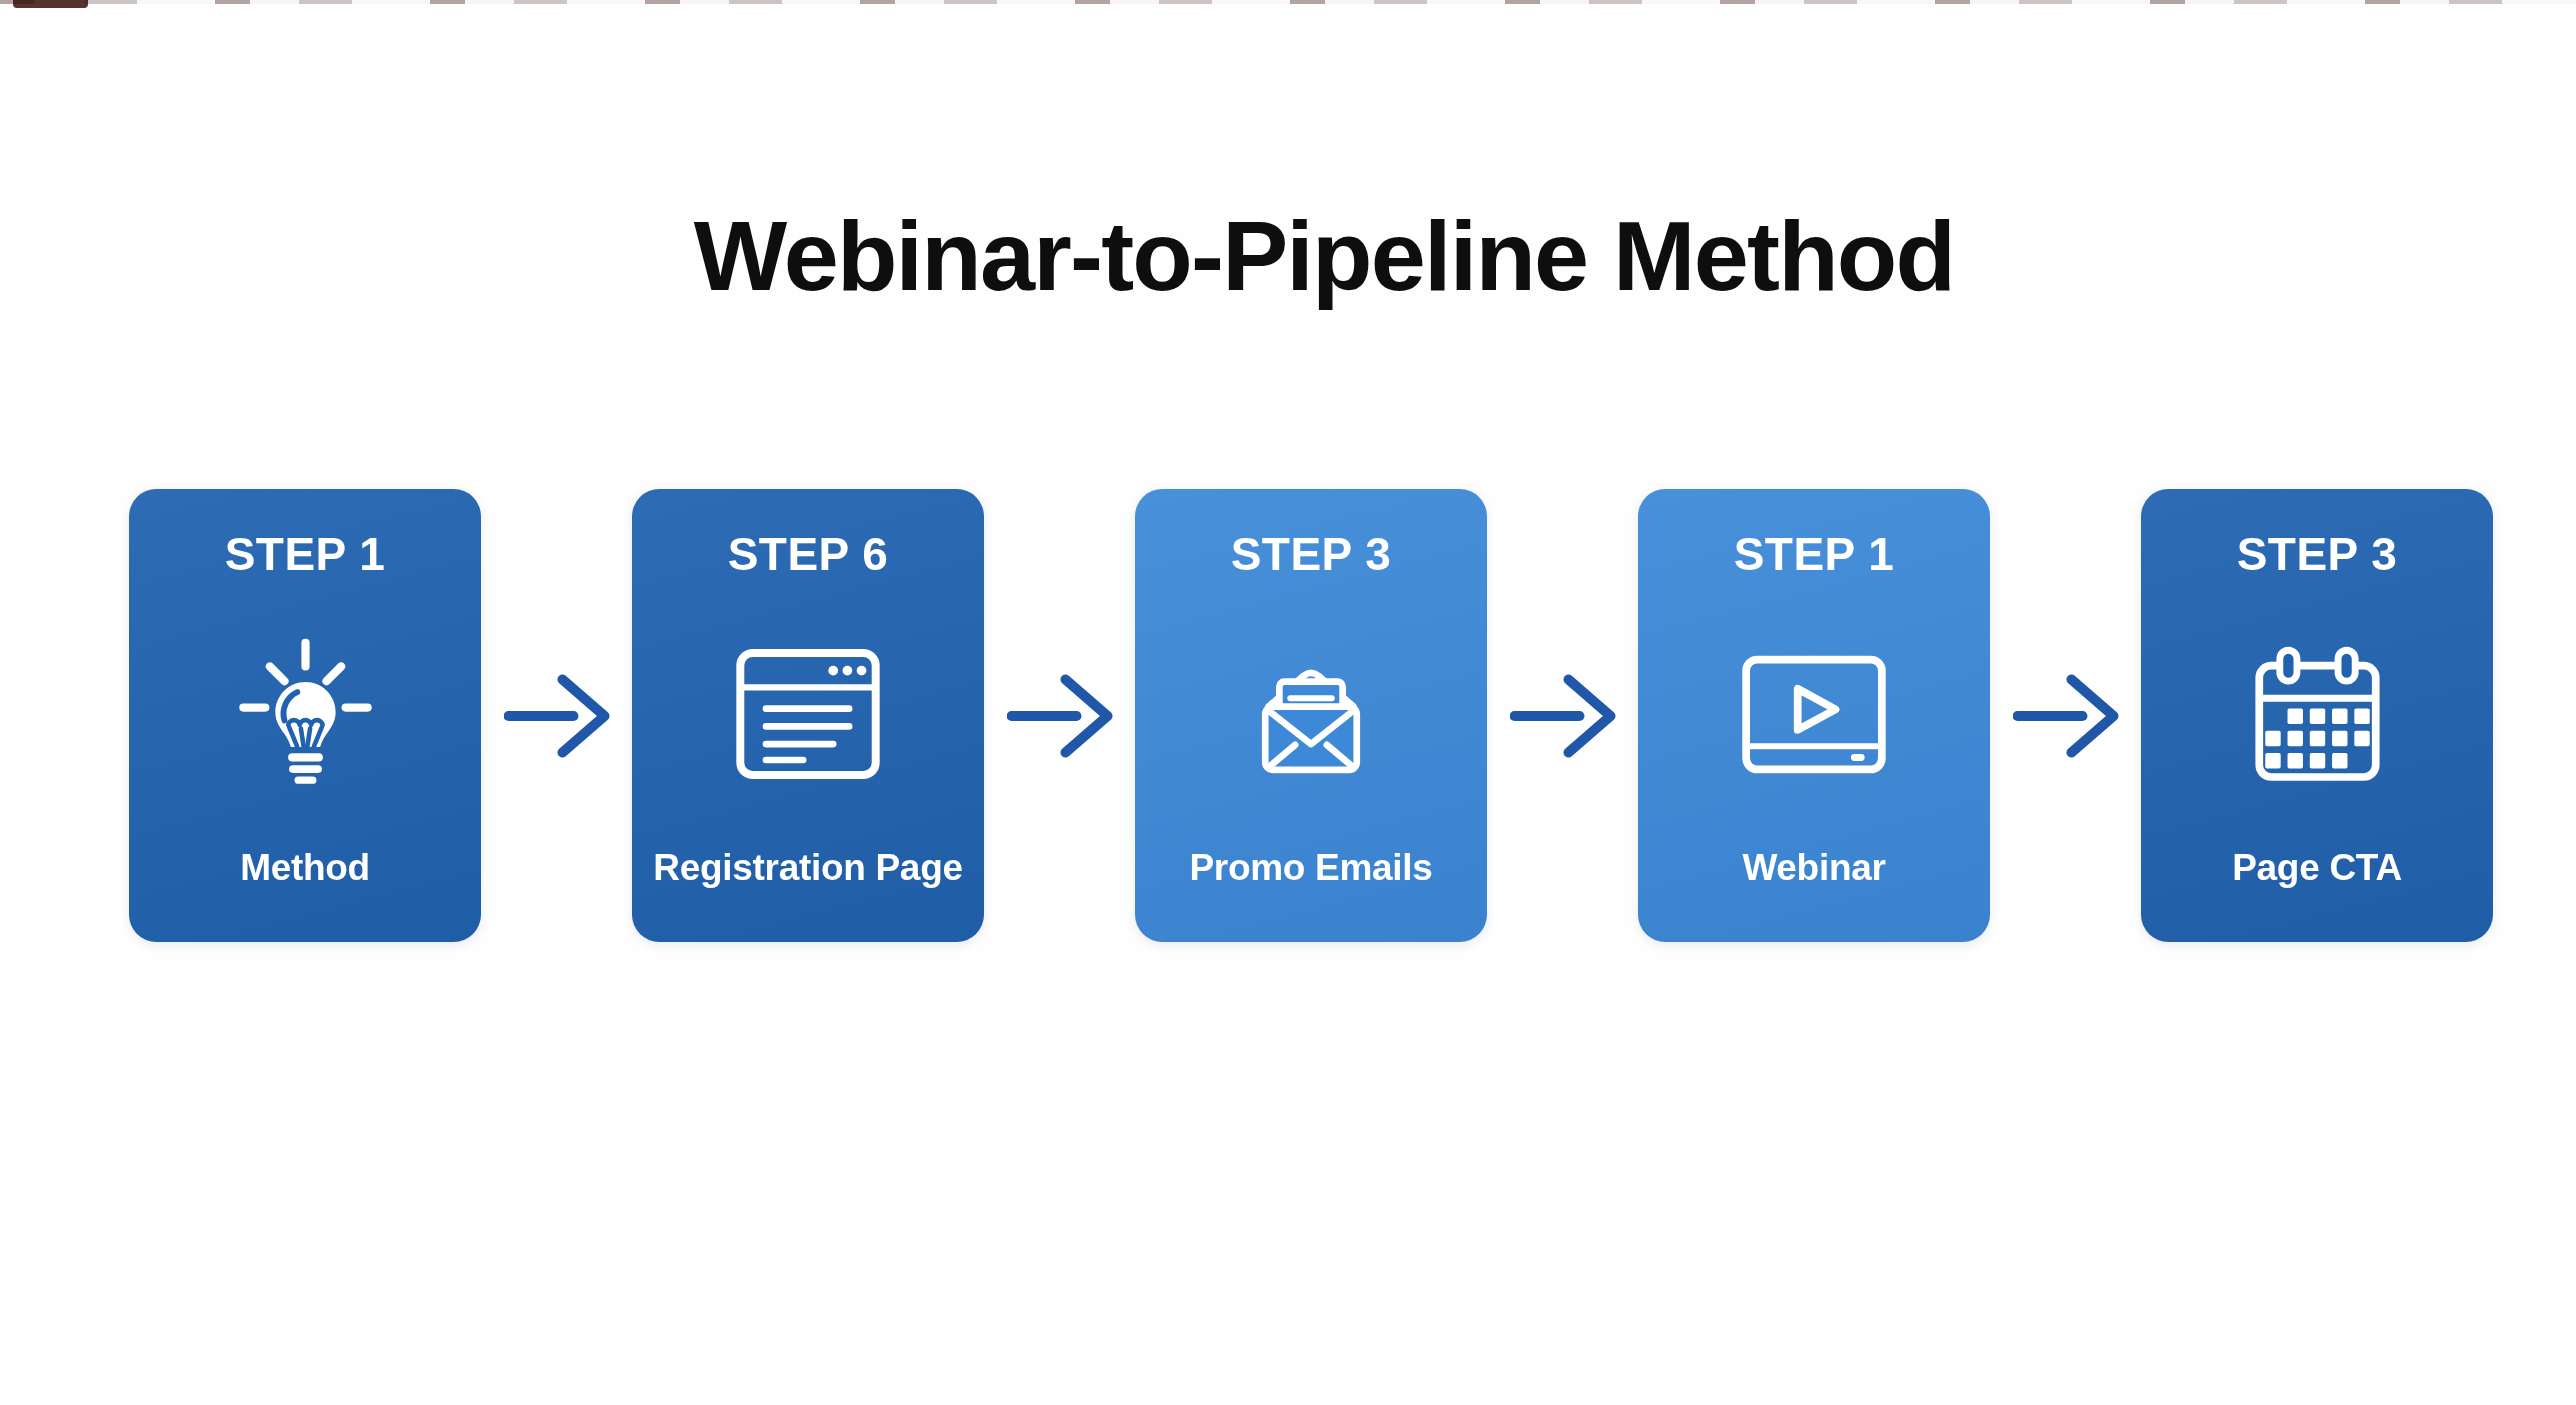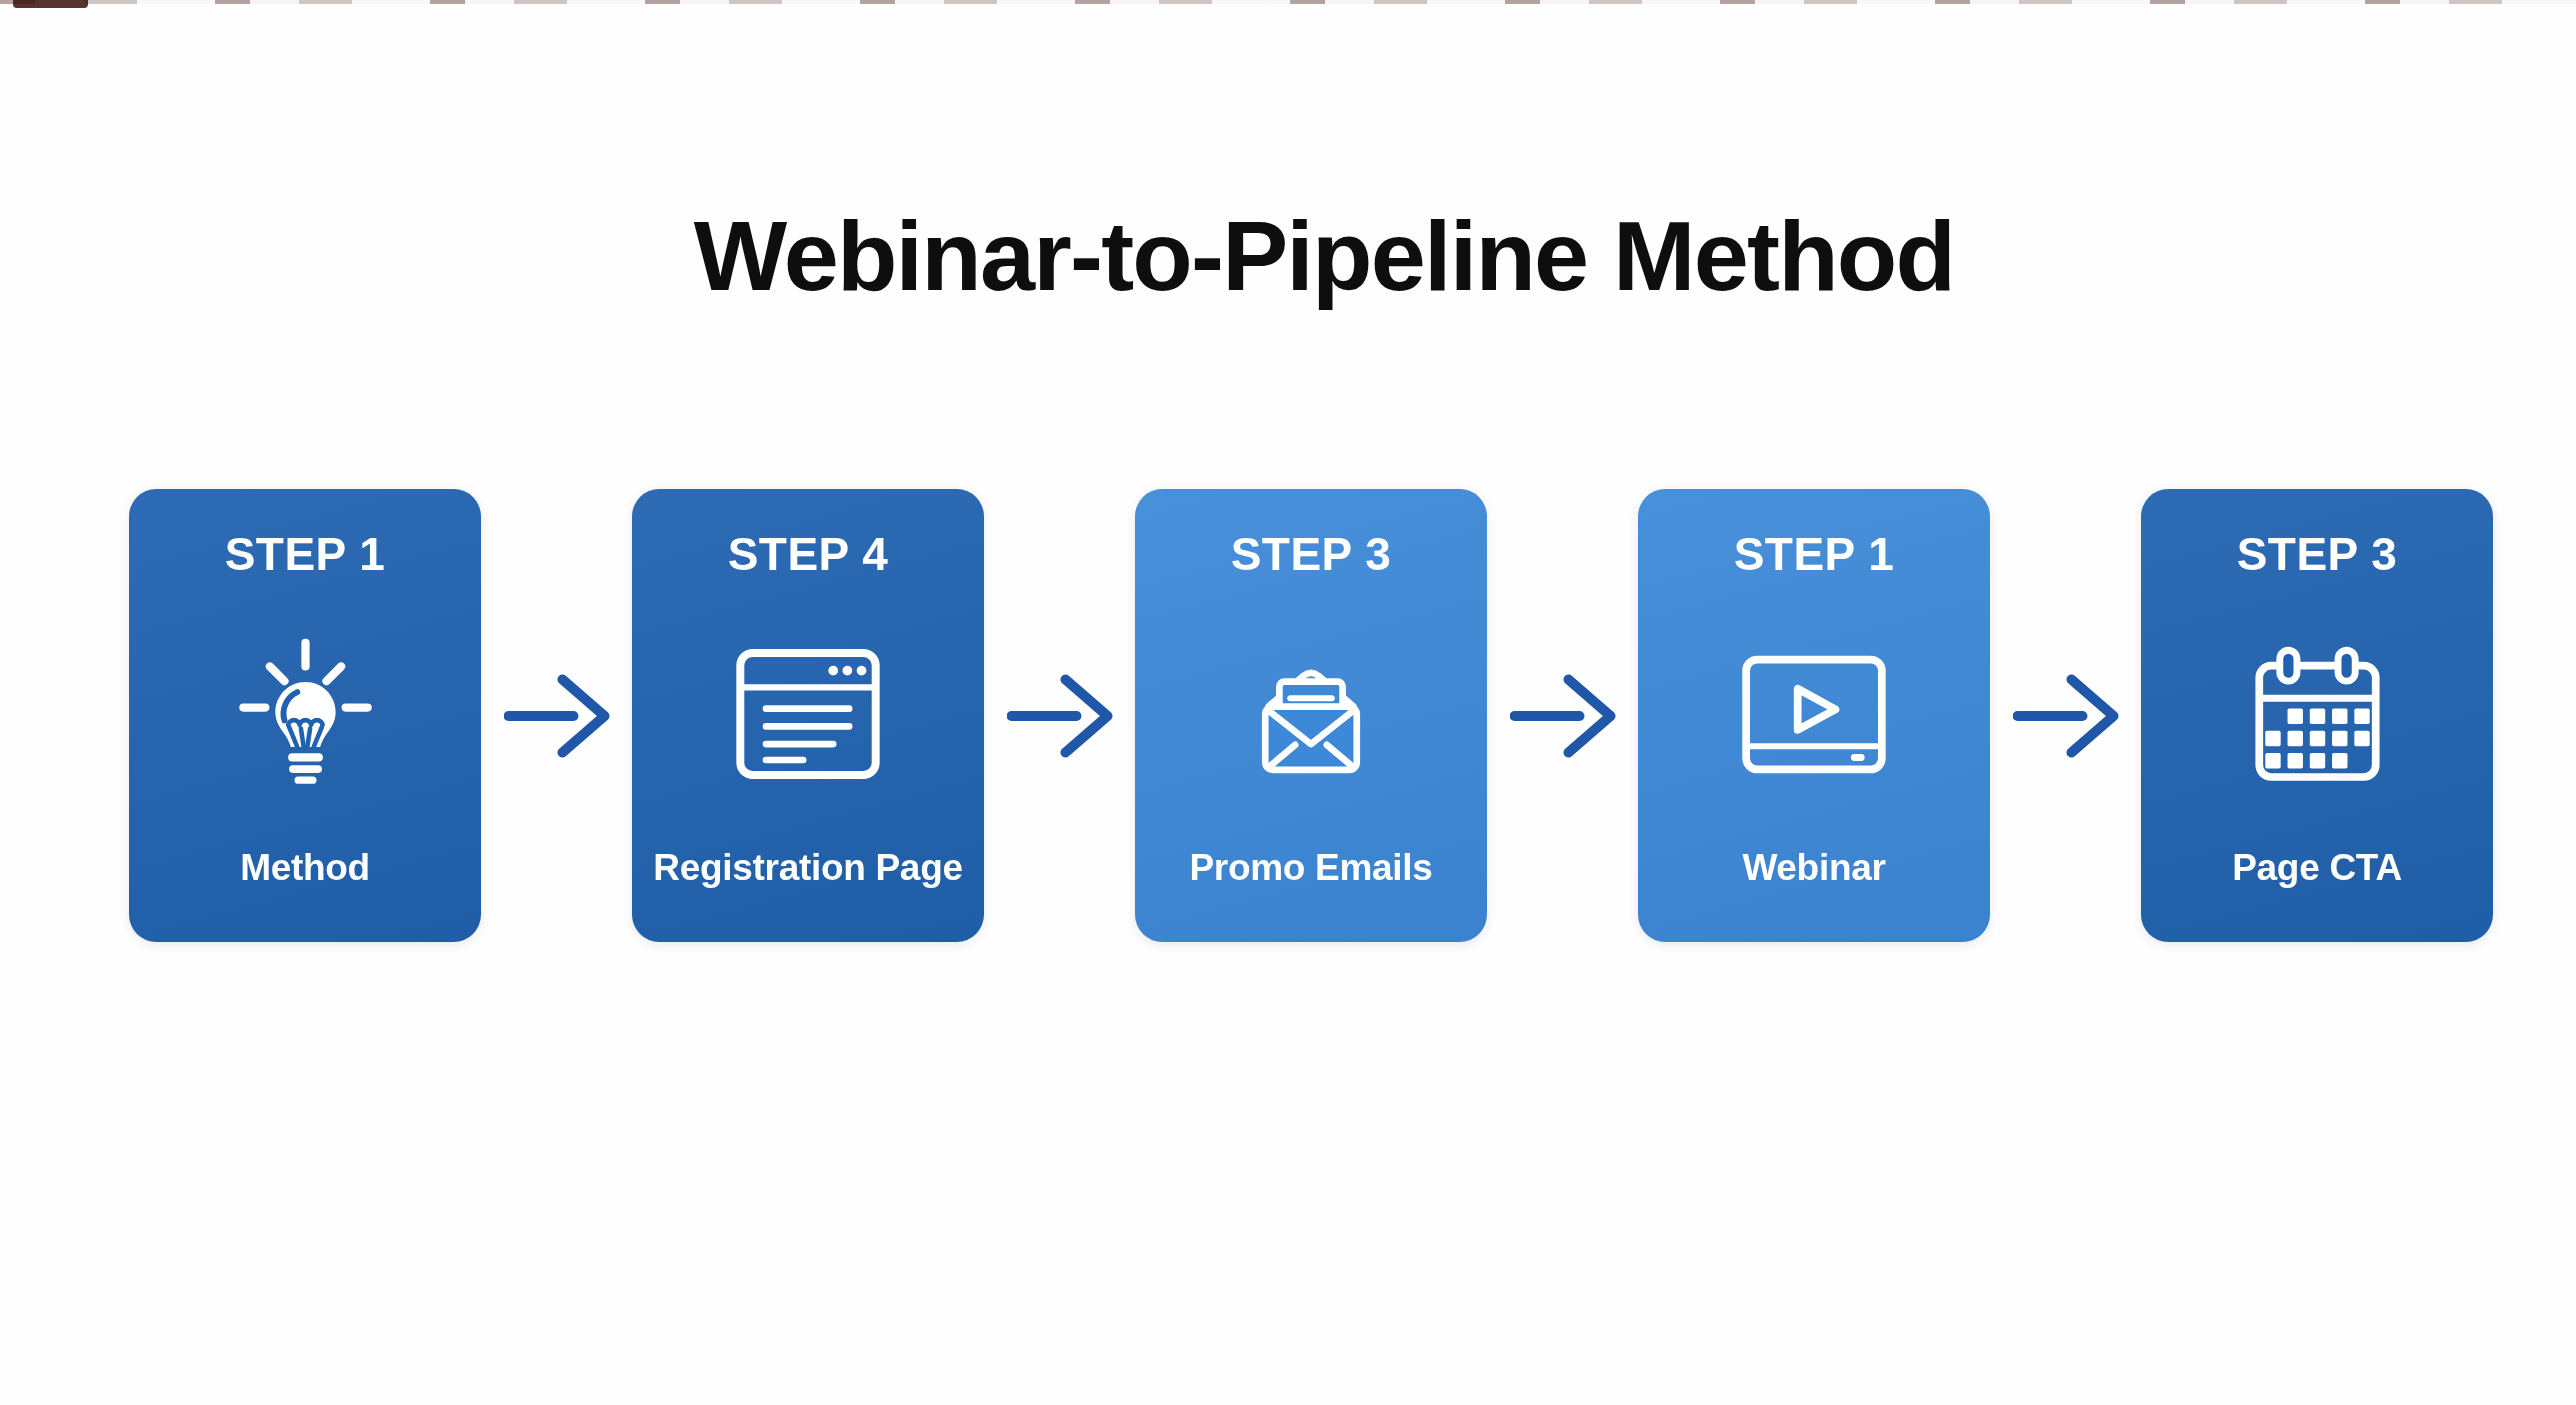--- a/index.html
+++ b/index.html
@@ -111,21 +111,21 @@
     <div class="arrow-gap">
       <svg width="106" height="88" viewBox="0 0 116 96">
         <g fill="none" stroke="var(--arrow,#2057a8)" stroke-width="11" stroke-linecap="round" stroke-linejoin="round">
           <line x1="5" y1="48" x2="76" y2="48"></line>
           <path d="M64,8 L110,48 L64,88"></path>
         </g>
       </svg>
     </div>
 
     <div class="card dark">
-      <div class="step-heading">STEP 4</div>
+      <div class="step-heading">STEP 6</div>
       <div class="icon-wrap">
         <svg width="146" height="134" viewBox="0 0 165 150">
           <rect class="stroke-w" stroke-width="9" x="6" y="6" width="153" height="138" rx="14"></rect>
           <line class="stroke-w" stroke-width="7" x1="8" y1="45" x2="157" y2="45"></line>
           <circle class="fill-w" cx="111" cy="26" r="5.5"></circle>
           <circle class="fill-w" cx="127" cy="26" r="5.5"></circle>
           <circle class="fill-w" cx="143" cy="26" r="5.5"></circle>
           <g class="stroke-w" stroke-width="7.5">
             <line x1="35" y1="69" x2="129" y2="69"></line>
             <line x1="35" y1="89" x2="129" y2="89"></line>

